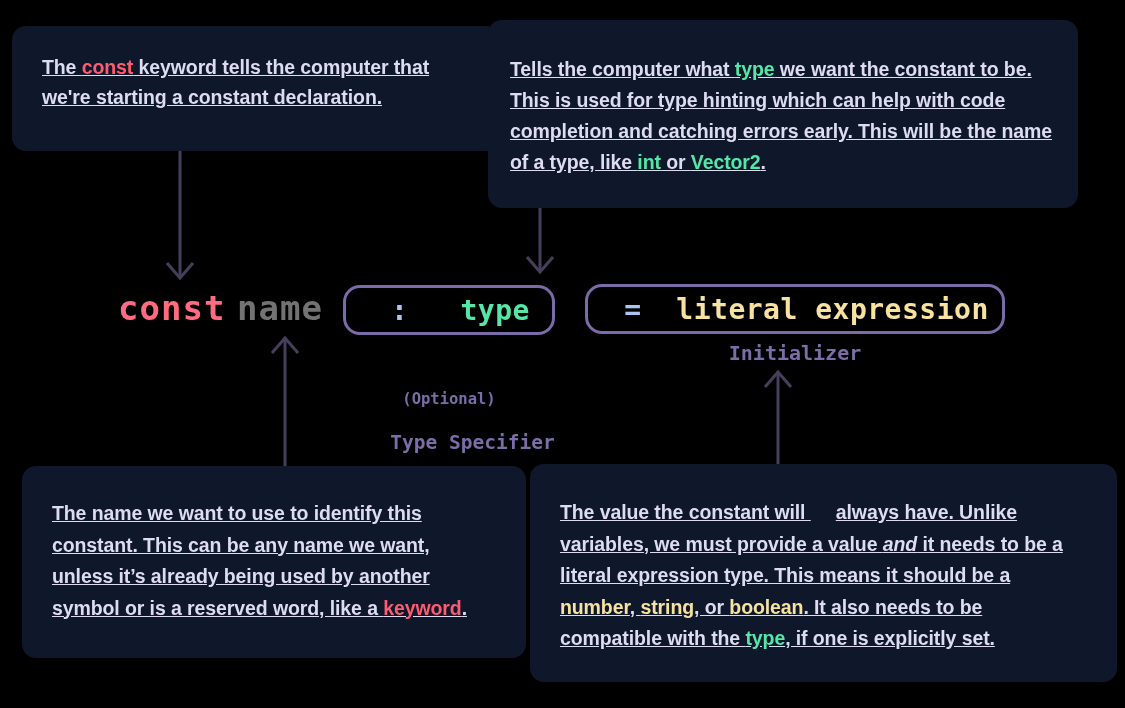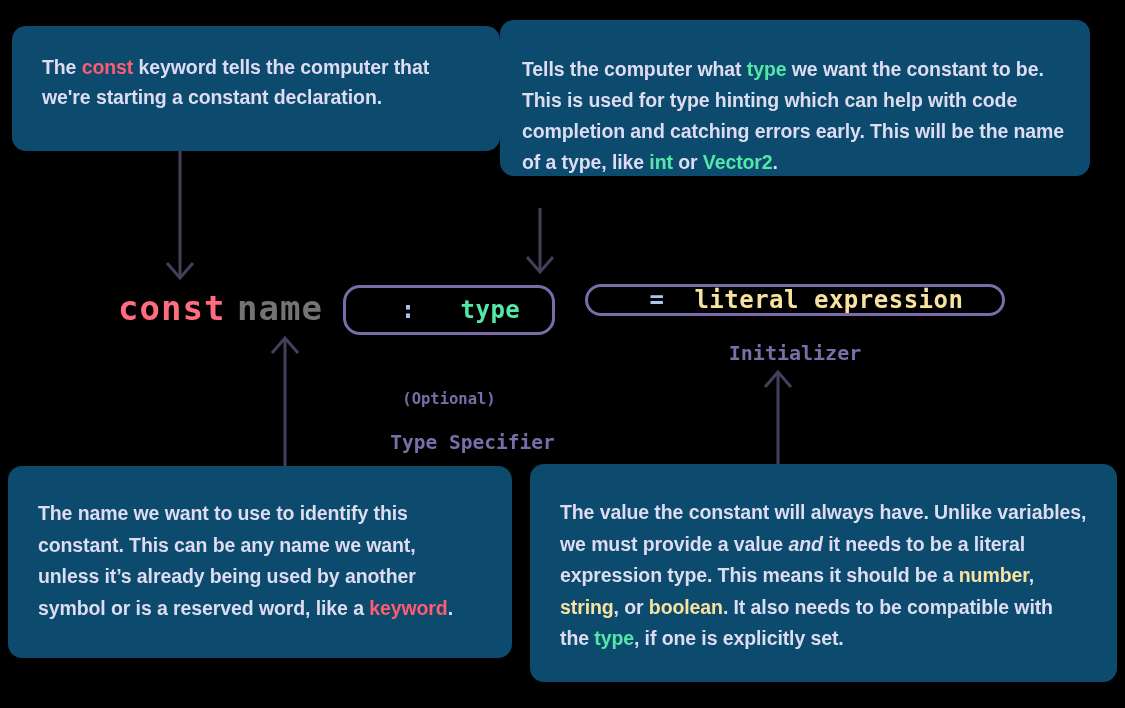--- a/index.html
+++ b/index.html
@@ -18,54 +18,55 @@
   .stage {
     position: absolute;
     inset: 0;
     width: 1125px;
     height: 708px;
   }
 
   
   .callout {
     position: absolute;
-    background: #0c4a6e;
+    background: #0f172a;
     border-radius: 14px;
     box-sizing: border-box;
     color: #DEDCF0;
     font-family: "Liberation Sans", sans-serif;
     font-weight: bold;
     letter-spacing: -0.1px;
+    text-decoration: underline;
   }
   .callout p {
     margin: 0;
   }
 
   #callout-const {
     left: 12px;
     top: 26px;
     width: 488px;
     height: 125px;
     padding: 26px 30px;
     font-size: 19.5px;
     line-height: 30px;
   }
 
   #callout-type {
-    left: 500px;
+    left: 488px;
     top: 20px;
     width: 590px;
-    height: 156px;
+    height: 188px;
     padding: 34px 22px;
     font-size: 19.5px;
     line-height: 31px;
   }
 
   #callout-name {
-    left: 8px;
+    left: 22px;
     top: 466px;
     width: 504px;
     height: 192px;
     padding: 32px 30px;
     font-size: 19.5px;
     line-height: 31.5px;
   }
 
   #callout-initializer {
     left: 530px;
@@ -75,21 +76,21 @@
     padding: 33px 30px;
     font-size: 19.5px;
     line-height: 31.5px;
   }
 
   
   .tok-keyword { color: #FF5C72; }
   .tok-type    { color: #53E8A8; }
   .tok-literal { color: #F7E2A0; text-align: right; }
   .tok-em      { font-style: italic; font-weight: bold; }
-  .tok-strong  { font-weight: bold; }
+  .tok-strong  { font-weight: bold; margin-left: 25px; }
 
   
   .arrow {
     position: absolute;
     overflow: visible;
   }
   .arrow line, .arrow polyline {
     stroke: #463F5C;
     stroke-width: 3;
     fill: none;
@@ -132,27 +133,27 @@
   #box-type {
     left: 343px;
     top: 285px;
     width: 212px;
     height: 50px;
   }
   #box-initializer {
     left: 585px;
     top: 284px;
     width: 420px;
-    height: 32px;
+    height: 50px;
   }
 
   .group-inner {
     font-family: "DejaVu Sans Mono", "Liberation Mono", monospace;
     font-weight: bold;
-    font-size: 24px;
+    font-size: 28px;
     white-space: pre;
     letter-spacing: 0.5px;
     margin-left: 23px;
   }
   .op { color: #A8C6F0; }
   .val-type { color: #53E8A8; }
   .val-literal { color: #F7E2A0; }
 
   .group-label {
     position: absolute;

